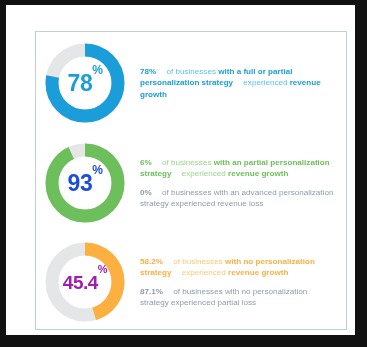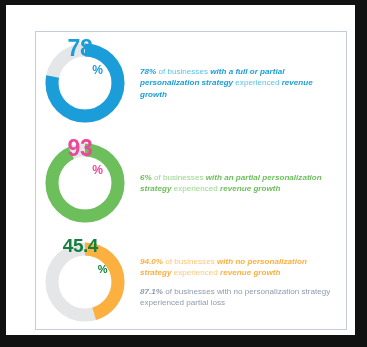--- a/index.html
+++ b/index.html
@@ -59,20 +59,21 @@
     display: block;
     width: 92px;
     height: 92px;
   }
   .donut-label {
     position: absolute;
     left: 0; top: 0;
     width: 92px;
     height: 92px;
     display: flex;
+    align-items: center;
     justify-content: center;
     font-weight: bold;
     letter-spacing: -0.5px;
   }
   .donut-label .num {
     font-size: 23px;
     line-height: 1;
   }
   .donut-label .pct {
     font-size: 12px;
@@ -89,22 +90,22 @@
     flex: 1 1 auto;
     padding-left: 9px;
     padding-right: 8px;
   }
   .para {
     font-size: 8.1px;
     line-height: 11.4px;
     margin: 0 0 7px 0;
   }
   .para:last-child { margin-bottom: 0; }
-  .para .b { font-weight: bold; font-style: italic; }
-  .para .r { font-weight: normal; }
+  .para .b { font-weight: bold; }
+  .para .r { font-weight: normal; margin-left: 8px; }
   .para-sub {
     color: #8e9bae;
   }
 </style>
 </head>
 <body>
 
 <div id="frame">
   <div id="page">
     <div id="card">
@@ -124,42 +125,43 @@
           <p class="para" style="color:#1b9dd9"><span class="b">78%</span><span class="r" style="color:#59c3ea"> of businesses </span><span class="b">with a full or partial personalization strategy</span><span class="r" style="color:#59c3ea">  experienced </span><span class="b">revenue growth</span></p>
         </div>
       </div>
 
       <div class="row" id="row-1">
         <div class="donut-wrap">
           <svg viewBox="0 0 92 92">
             <circle cx="46" cy="46" r="33" fill="none" stroke="#e4e6e8" stroke-width="13"></circle>
             <circle id="arc-1" cx="46" cy="46" r="33" fill="none" stroke="#6cbf5b" stroke-width="13" stroke-dasharray="192.8309570773415 14.514158059584844" transform="rotate(-90 46 46)"></circle>
           </svg>
-          <div class="donut-label" style="color:#ec4899">
+          <div class="donut-label" style="color:#1d4ed8">
             <span class="num">93</span>
               <span class="pct">%</span>
           </div>
         </div>
         <div class="text-block">
           <p class="para" style="color:#6cbf5b"><span class="b">6%</span><span class="r" style="color:#9ad58c"> of businesses </span><span class="b">with an partial personalization strategy</span><span class="r" style="color:#9ad58c"> experienced </span><span class="b">revenue growth</span></p>
+          <p class="para para-sub"><span class="b">0%</span><span class="r"> of businesses with an advanced personalization strategy experienced revenue loss</span></p>
         </div>
       </div>
 
       <div class="row" id="row-2">
         <div class="donut-wrap">
           <svg viewBox="0 0 92 92">
             <circle cx="46" cy="46" r="33" fill="none" stroke="#e4e6e8" stroke-width="13"></circle>
             <circle id="arc-2" cx="46" cy="46" r="33" fill="none" stroke="#fbb040" stroke-width="13" stroke-dasharray="94.13468227216455 113.2104328647618" transform="rotate(-90 46 46)"></circle>
           </svg>
-          <div class="donut-label small" style="color:#15803d">
+          <div class="donut-label small" style="color:#a21caf">
             <span class="num">45.4</span>
               <span class="pct">%</span>
           </div>
         </div>
         <div class="text-block">
-          <p class="para" style="color:#fbb040"><span class="b">94.0%</span><span class="r" style="color:#fdc877"> of businesses </span><span class="b">with no personalization strategy</span><span class="r" style="color:#fdc877"> experienced </span><span class="b">revenue growth</span></p>
+          <p class="para" style="color:#fbb040"><span class="b">58.2%</span><span class="r" style="color:#fdc877"> of businesses </span><span class="b">with no personalization strategy</span><span class="r" style="color:#fdc877"> experienced </span><span class="b">revenue growth</span></p>
           <p class="para para-sub"><span class="b">87.1%</span><span class="r"> of businesses with no personalization strategy experienced partial loss</span></p>
         </div>
       </div>
 
     </div>
   </div>
 </div>
 
 </body></html>

